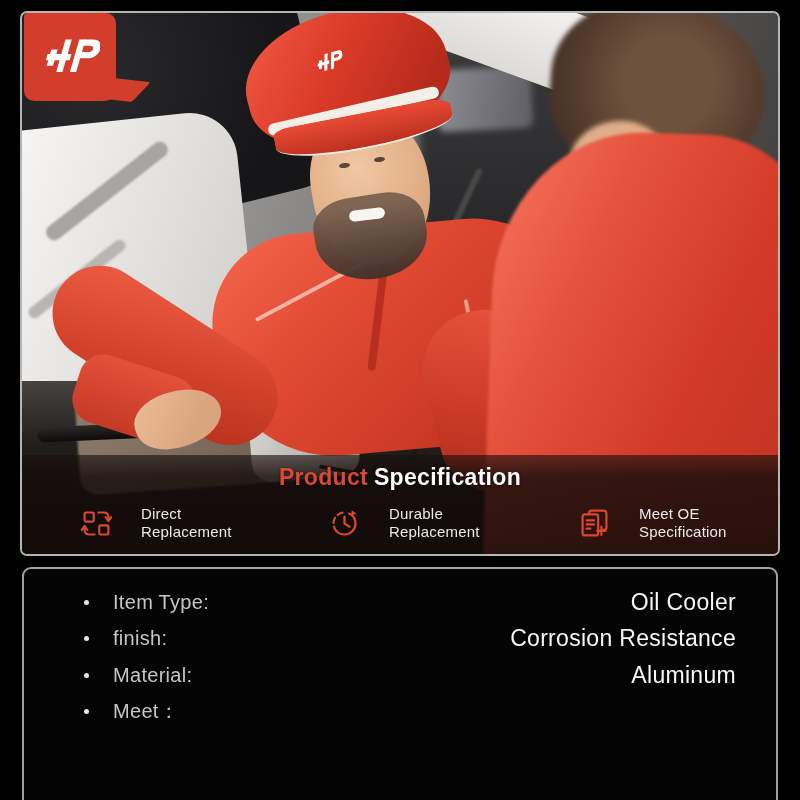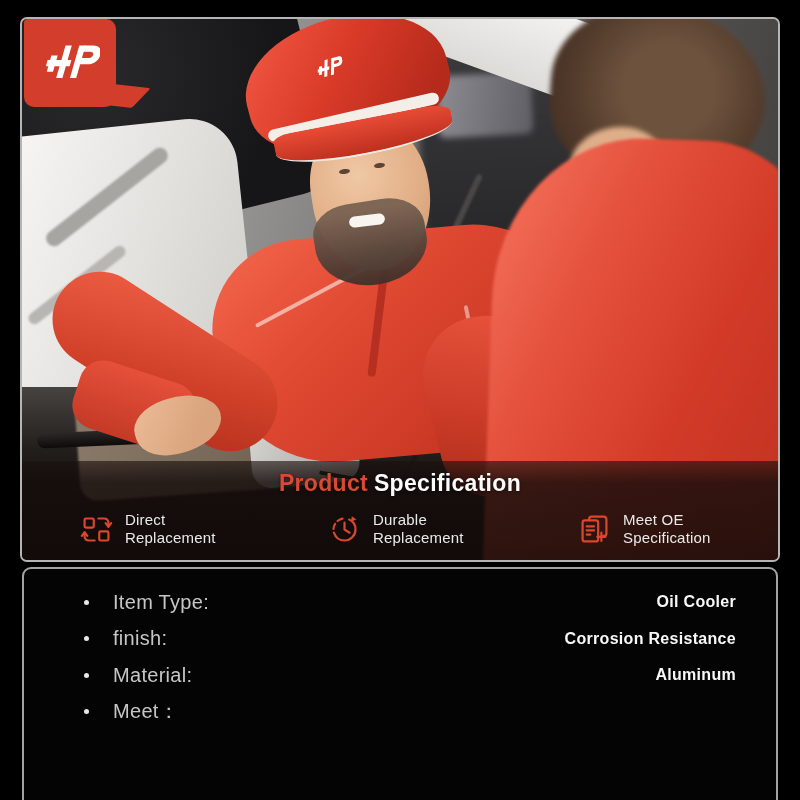--- a/index.html
+++ b/index.html
@@ -1,20 +1,20 @@
 <!DOCTYPE html>
 <html><head>
 <meta charset="utf-8">
 <style>
   html,body{margin:0;padding:0;background:#000;}
   .page{position:relative;width:800px;height:800px;background:#000;overflow:hidden;
         font-family:"Liberation Sans",sans-serif;}
 
   
-  .photo-frame{position:absolute;left:20px;top:17px;width:760px;height:545px;
+  .photo-frame{position:absolute;left:20px;top:11px;width:760px;height:545px;
     border:2px solid #b5b5b5;border-radius:7px;overflow:hidden;box-sizing:border-box;
     background:#6e6c6a;}
   .ph{position:absolute;}
 
   .s-bg{inset:0;background:linear-gradient(105deg,#a9a7a4 0%,#979593 28%,#7b7977 48%,#565452 68%,#3c3a38 100%);}
   .s-light{left:430px;top:-20px;width:330px;height:200px;
     background:radial-gradient(closest-side,rgba(246,244,239,.95),rgba(246,244,239,0) 72%);filter:blur(6px);}
   .s-suv{left:398px;top:30px;width:215px;height:230px;border-radius:24px 40px 8px 8px;
     background:linear-gradient(#3a393b,#242326);filter:blur(4px);transform:rotate(-3deg);}
   .s-suv-window{left:415px;top:55px;width:95px;height:62px;border-radius:8px;
@@ -104,34 +104,34 @@
   .badge-tail{position:absolute;left:60px;top:66px;width:60px;height:20px;background:#d23e2b;
     border-radius:2px;transform:skewX(-40deg) rotate(6deg);}
 
   
   .overlay{position:absolute;left:0;right:0;top:442px;bottom:0;
     background:linear-gradient(to bottom,rgba(26,16,13,.62),rgba(22,13,11,.84) 22%,rgba(18,11,9,.87));}
   .banner-title{margin-top:9px;text-align:center;font-size:23px;font-weight:bold;
     letter-spacing:.3px;text-shadow:0 1px 3px rgba(0,0,0,.6);}
   .t-accent{color:#d84a31;} .t-white{color:#fcfcfc;margin-left:6px;}
   .features{position:absolute;left:0;right:0;top:50px;height:44px;}
-  .feature{position:absolute;display:flex;gap:12px;align-items:flex-start;}
+  .feature{position:absolute;display:flex;gap:28px;align-items:flex-start;}
   .feature.f1{left:58px;} .feature.f2{left:306px;justify-content:space-between;} .feature.f3{left:556px;}
   .f-icon{width:33px;height:33px;flex:0 0 auto;margin-top:2px;}
   .f-text{display:flex;flex-direction:column;font-size:15px;line-height:18px;color:#eaeaea;
     letter-spacing:.2px;}
 
   
   .spec-panel{position:absolute;left:22px;top:567px;width:756px;height:271px;background:#040404;
     border:2px solid #a3a3a3;border-radius:9px;box-sizing:border-box;
     padding:15px 40px 0 60px;}
   .spec-row{display:flex;align-items:center;height:36.5px;}
   .dot{width:5px;height:5px;border-radius:50%;background:#e8e8e8;margin-right:24px;flex:0 0 auto;}
   .spec-label{font-size:20px;color:#c6c6c6;letter-spacing:.3px;}
-  .spec-value{margin-left:auto;font-size:16px;font-weight:bold;color:#f8f8f8;letter-spacing:.3px;}
+  .spec-value{margin-left:auto;font-size:23px;font-weight:normal;color:#f8f8f8;letter-spacing:.3px;}
 
   .icon-stroke{fill:none;stroke:#d9472f;stroke-width:2.4;stroke-linecap:round;stroke-linejoin:round;}
 </style>
 </head>
 <body>
 
 <div class="page">
 
   <div class="photo-frame">
     <div class="ph s-bg"></div>

